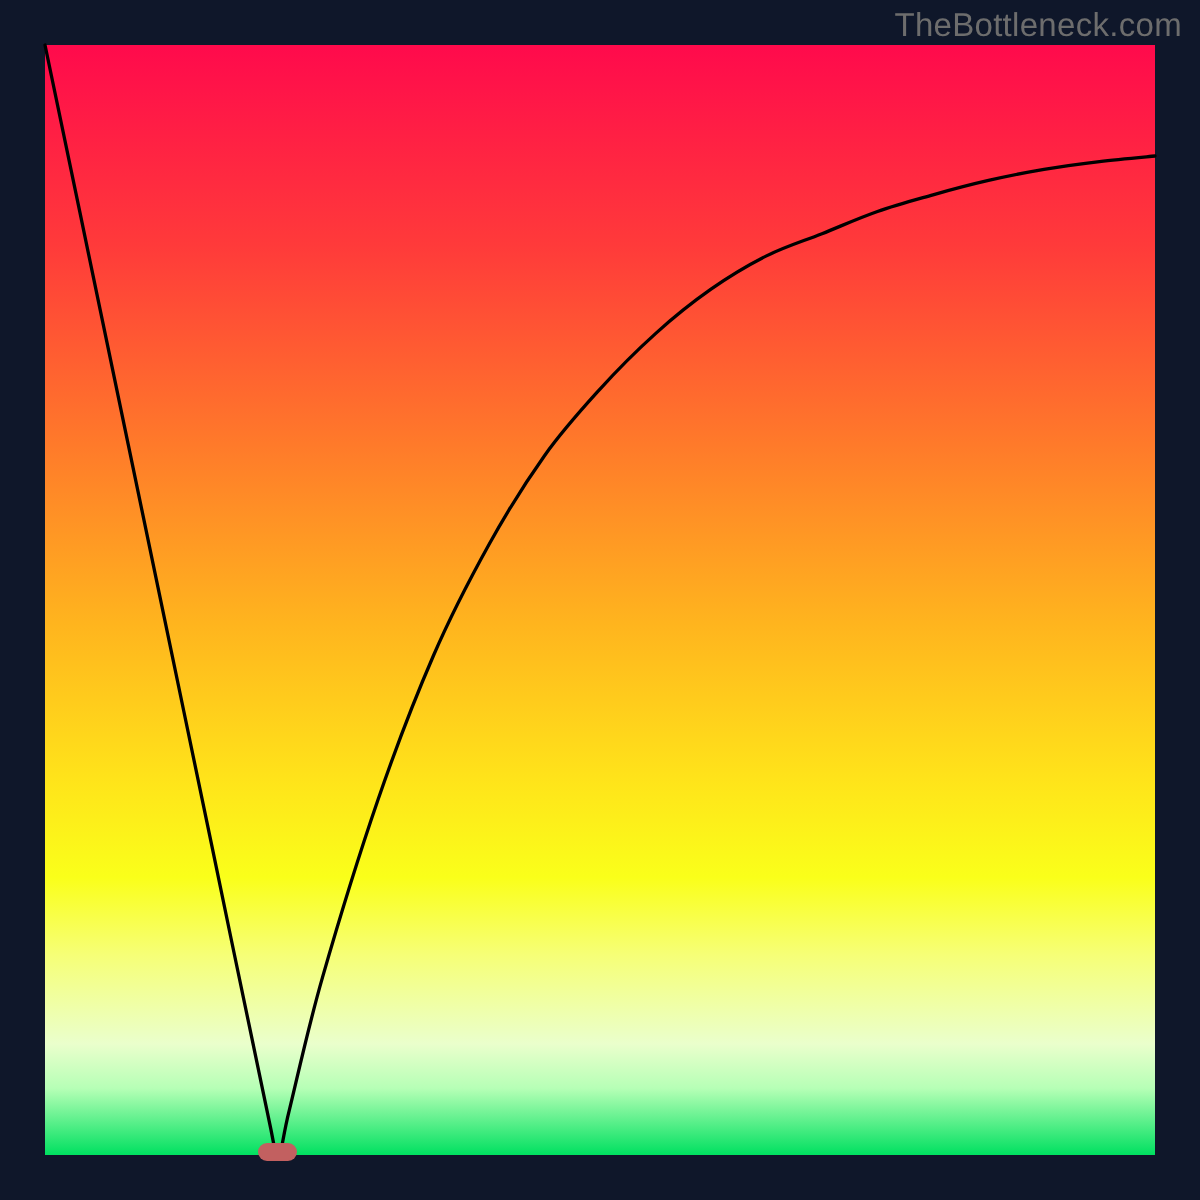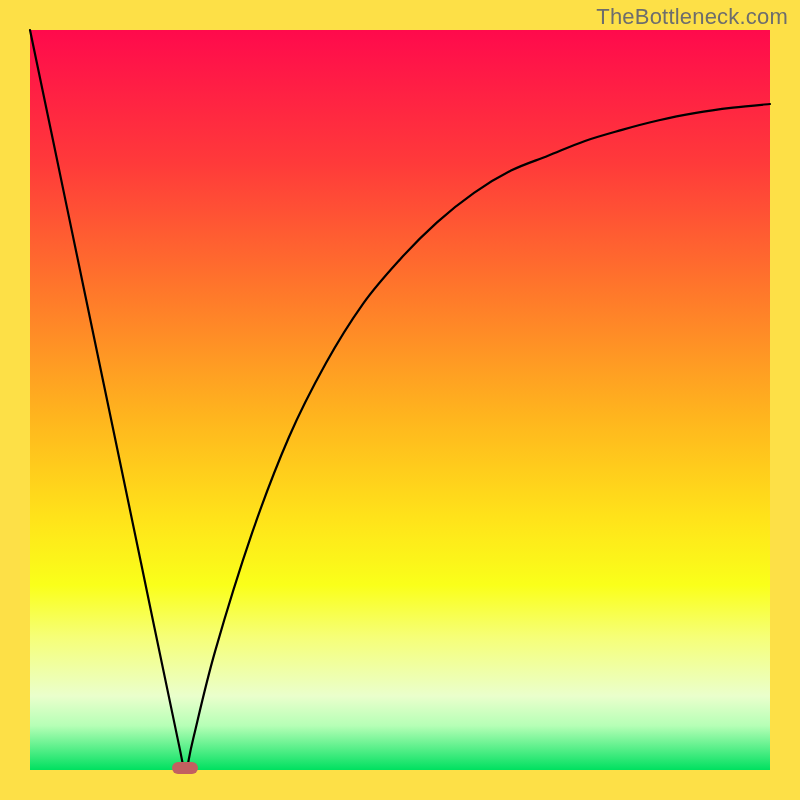--- a/index.html
+++ b/index.html
@@ -8,21 +8,21 @@
     width: 800px;
     height: 800px;
     overflow: hidden;
     font-family: Arial, Helvetica, sans-serif;
     background: #000;
   }
   .frame {
     position: relative;
     width: 800px;
     height: 800px;
-    background: #fde047;
+    background: #0f172a;
   }
   .plot-area {
     position: absolute;
     left: 30px;
     top: 30px;
     width: 740px;
     height: 740px;
     background: linear-gradient(
       to bottom,
       #ff0a4c 0%,

